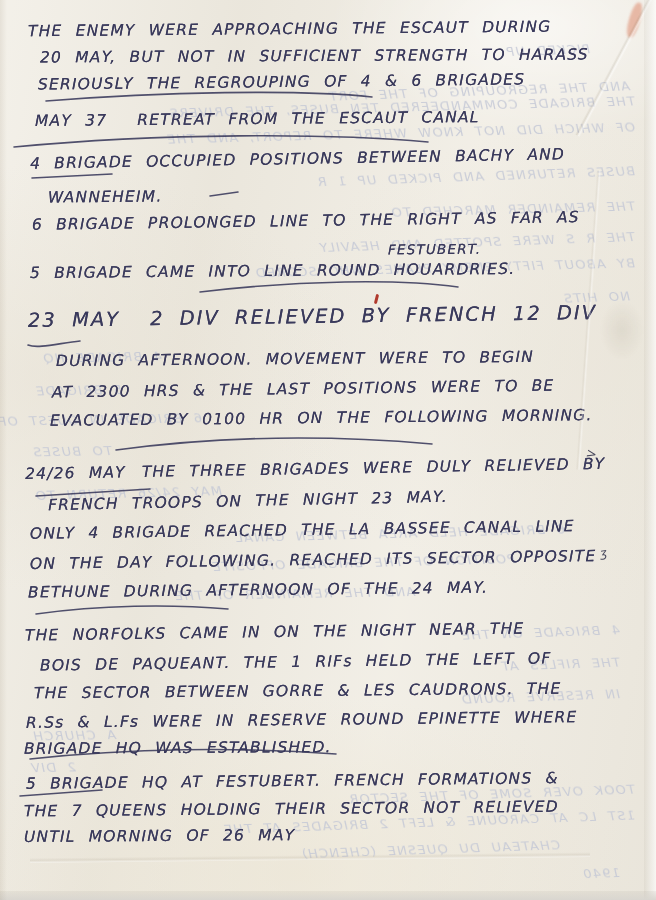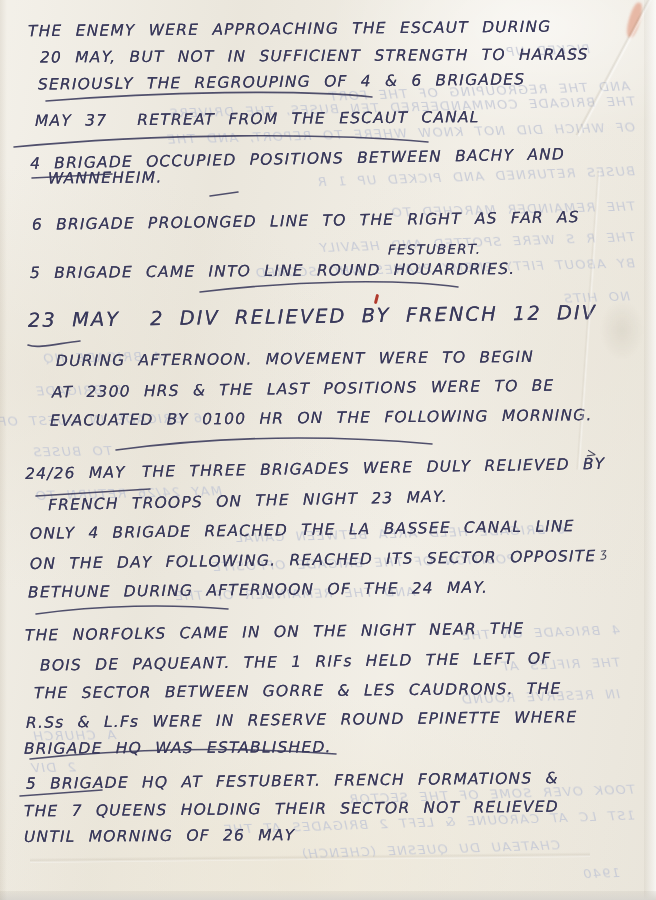--- a/index.html
+++ b/index.html
@@ -104,21 +104,21 @@
   <div>
     <div class="hw" style="left:28px;top:20px;transform:rotate(-0.5deg)">THE ENEMY WERE APPROACHING THE ESCAUT DURING</div>
     <div class="hw" style="left:40px;top:47px;transform:rotate(-0.3deg)">20 MAY, BUT NOT IN SUFFICIENT STRENGTH TO HARASS</div>
     <div class="hw" style="left:38px;top:73px;transform:rotate(-0.6deg)">SERIOUSLY THE REGROUPING OF 4 &amp; 6 BRIGADES</div>
 
     <div class="hw" style="left:35px;top:110px;transform:rotate(-0.5deg)">
       <span>MAY 37</span><span class="sec-title">RETREAT FROM THE ESCAUT CANAL</span>
     </div>
 
     <div class="hw" style="left:30px;top:150px;transform:rotate(-1deg)">4 BRIGADE OCCUPIED POSITIONS BETWEEN BACHY AND</div>
-    <div class="hw" style="left:48px;top:169px;transform:rotate(-0.5deg)">WANNEHEIM.</div>
+    <div class="hw" style="left:48px;top:188px;transform:rotate(-0.5deg)">WANNEHEIM.</div>
     <div class="hw" style="left:32px;top:212px;transform:rotate(-0.8deg)">6 BRIGADE PROLONGED LINE TO THE RIGHT AS FAR AS</div>
     <div class="hw hw-sm" style="left:388px;top:241px;transform:rotate(-0.5deg)">FESTUBERT.</div>
     <div class="hw" style="left:30px;top:262px;transform:rotate(-0.5deg)">5 BRIGADE CAME INTO LINE ROUND HOUARDRIES.</div>
 
     <div class="hw hw-lg" style="left:28px;top:305px;transform:rotate(-0.8deg)">
       <span>23 MAY</span><span class="sec-title">2 DIV RELIEVED BY FRENCH 12 DIV</span>
     </div>
 
     <div class="hw" style="left:56px;top:350px;transform:rotate(-0.5deg)">DURING AFTERNOON. MOVEMENT WERE TO BEGIN</div>
     <div class="hw" style="left:52px;top:380px;transform:rotate(-0.8deg)">AT 2300 HRS &amp; THE LAST POSITIONS WERE TO BE</div>

